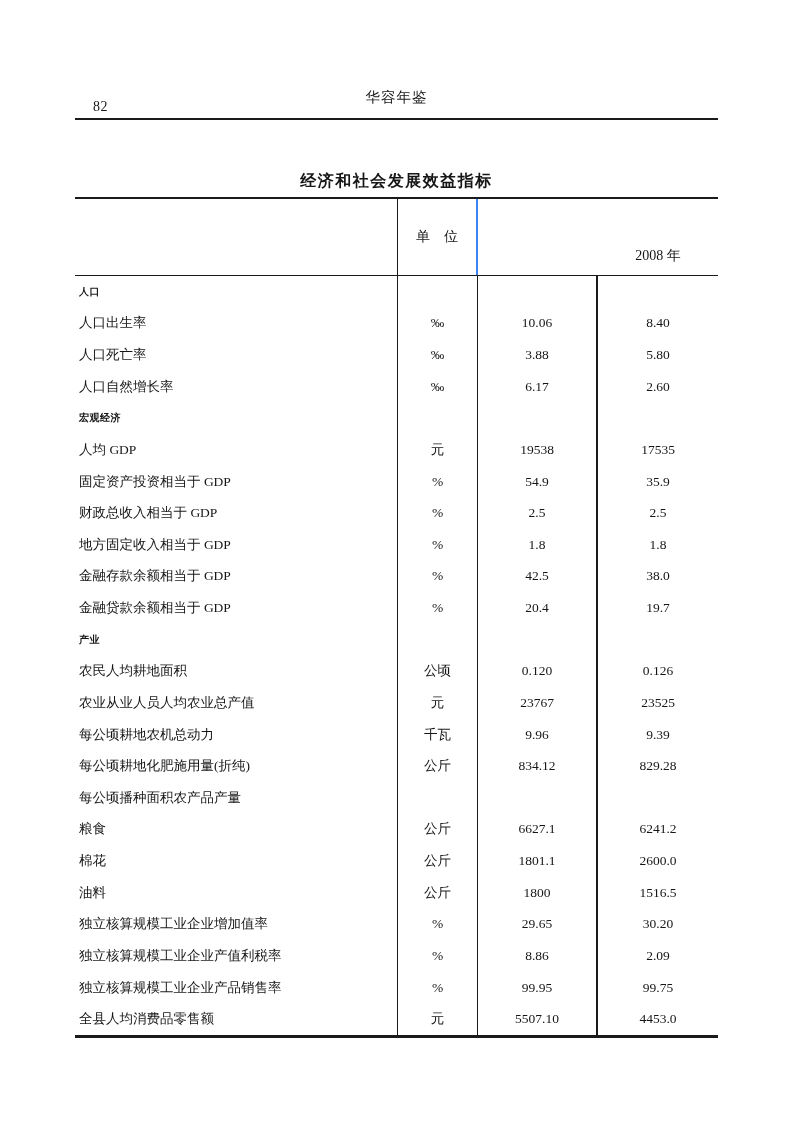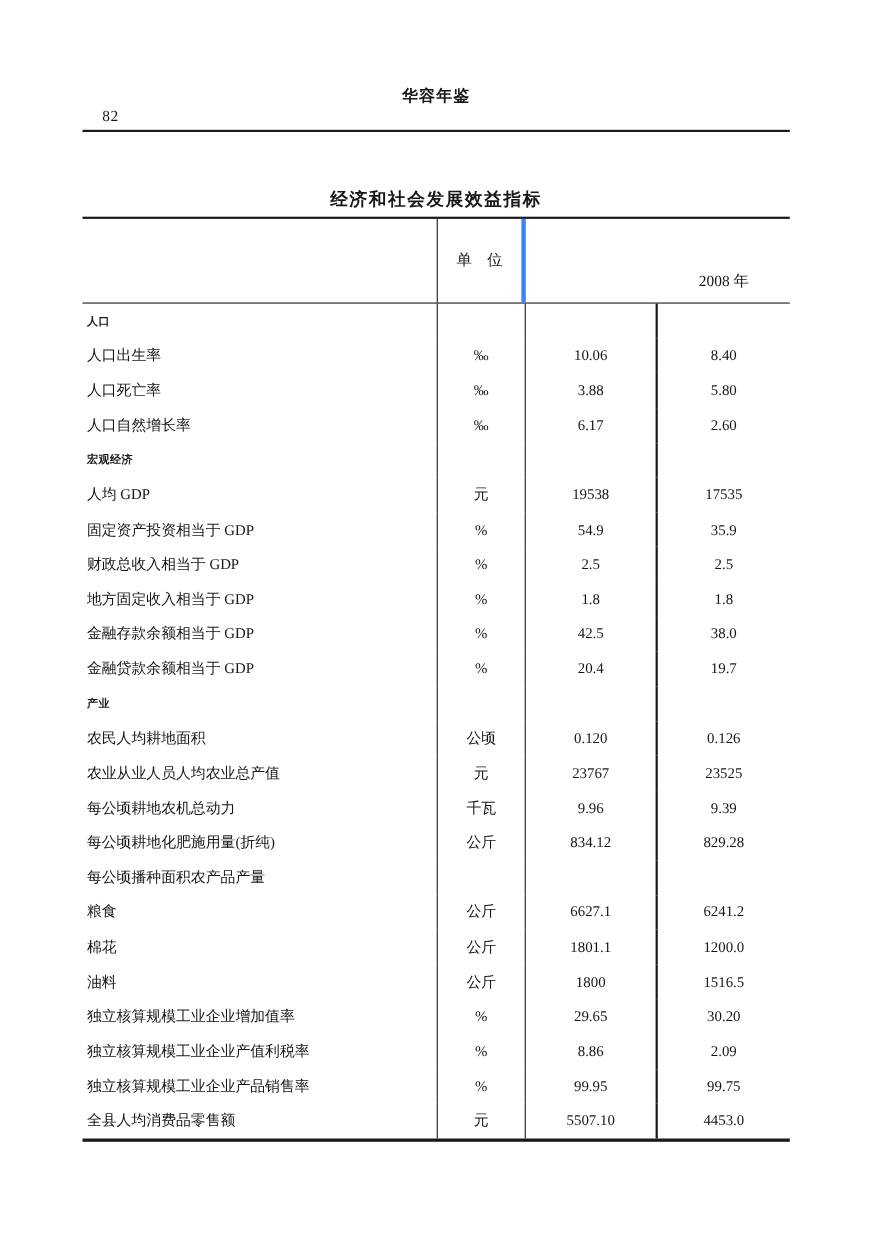--- a/index.html
+++ b/index.html
@@ -10,23 +10,23 @@
   }
   
   .page-header{
     position:absolute;left:75px;top:94px;width:643px;height:24px;
     border-bottom:2px solid #1a1a1a;
   }
   .page-num{
     position:absolute;left:18px;bottom:3px;font-size:14px;letter-spacing:.5px;text-align:right;
   }
   .book-title{
-    position:absolute;left:0;right:0;bottom:21px;text-align:center;
+    position:absolute;left:0;right:0;bottom:11px;text-align:center;
     font-family:"Liberation Sans","DejaVu Sans",sans-serif;
-    font-weight:700;font-size:14.5px;letter-spacing:1px;
+    font-weight:400;font-size:14.5px;letter-spacing:1px;
   }
   
   .doc-title{
     position:absolute;left:75px;top:151px;width:643px;text-align:center;
     font-family:"Liberation Sans","DejaVu Sans",sans-serif;
     font-weight:bold;font-size:16px;letter-spacing:1.5px;margin-top:20px;
   }
   
   .stat-table{
     position:absolute;left:75px;top:197px;width:643px;height:841px;
@@ -37,21 +37,21 @@
   .thead{
     height:77px;box-sizing:border-box;border-bottom:1px solid #1a1a1a;
     display:grid;
     grid-template-columns:322px 81px 120px 120px;
     grid-template-rows:37px 39px;
     font-size:14px;
   }
   .h-indicator{grid-column:1;grid-row:1/3;}
   .h-unit{
     grid-column:2;grid-row:1/3;
-    border-left:1px solid #1a1a1a;border-right:4px solid #3b82f6;
+    border-left:1px solid #1a1a1a;border-right:2px solid #3b82f6;
     display:flex;align-items:center;justify-content:center;box-sizing:border-box;
   }
   .h-value{
     grid-column:3/5;grid-row:1;
     border-bottom:1px solid #1a1a1a;box-sizing:border-box;
     display:flex;align-items:center;justify-content:center;letter-spacing:2px;
   }
   .h-2009{
     grid-column:3;grid-row:2;border-right:2px solid #1a1a1a;box-sizing:border-box;
     display:flex;align-items:center;justify-content:center;
@@ -111,20 +111,20 @@
       <div class="trow"><div class="c c-ind">地方固定收入相当于 GDP</div><div class="c c-unit">%</div><div class="c c-v09">1.8</div><div class="c c-v08">1.8</div></div>
       <div class="trow"><div class="c c-ind">金融存款余额相当于 GDP</div><div class="c c-unit">%</div><div class="c c-v09">42.5</div><div class="c c-v08">38.0</div></div>
       <div class="trow"><div class="c c-ind">金融贷款余额相当于 GDP</div><div class="c c-unit">%</div><div class="c c-v09">20.4</div><div class="c c-v08">19.7</div></div>
       <div class="trow section"><div class="c c-ind">产业</div><div class="c c-unit"></div><div class="c c-v09"></div><div class="c c-v08"></div></div>
       <div class="trow"><div class="c c-ind">农民人均耕地面积</div><div class="c c-unit">公顷</div><div class="c c-v09">0.120</div><div class="c c-v08">0.126</div></div>
       <div class="trow"><div class="c c-ind">农业从业人员人均农业总产值</div><div class="c c-unit">元</div><div class="c c-v09">23767</div><div class="c c-v08">23525</div></div>
       <div class="trow"><div class="c c-ind">每公顷耕地农机总动力</div><div class="c c-unit">千瓦</div><div class="c c-v09">9.96</div><div class="c c-v08">9.39</div></div>
       <div class="trow"><div class="c c-ind">每公顷耕地化肥施用量(折纯)</div><div class="c c-unit">公斤</div><div class="c c-v09">834.12</div><div class="c c-v08">829.28</div></div>
       <div class="trow"><div class="c c-ind">每公顷播种面积农产品产量</div><div class="c c-unit"></div><div class="c c-v09"></div><div class="c c-v08"></div></div>
       <div class="trow"><div class="c c-ind">粮食</div><div class="c c-unit">公斤</div><div class="c c-v09">6627.1</div><div class="c c-v08">6241.2</div></div>
-      <div class="trow"><div class="c c-ind">棉花</div><div class="c c-unit">公斤</div><div class="c c-v09">1801.1</div><div class="c c-v08">1200.0</div></div>
+      <div class="trow"><div class="c c-ind">棉花</div><div class="c c-unit">公斤</div><div class="c c-v09">1801.1</div><div class="c c-v08">2600.0</div></div>
       <div class="trow"><div class="c c-ind">油料</div><div class="c c-unit">公斤</div><div class="c c-v09">1800</div><div class="c c-v08">1516.5</div></div>
       <div class="trow"><div class="c c-ind">独立核算规模工业企业增加值率</div><div class="c c-unit">%</div><div class="c c-v09">29.65</div><div class="c c-v08">30.20</div></div>
       <div class="trow"><div class="c c-ind">独立核算规模工业企业产值利税率</div><div class="c c-unit">%</div><div class="c c-v09">8.86</div><div class="c c-v08">2.09</div></div>
       <div class="trow"><div class="c c-ind">独立核算规模工业企业产品销售率</div><div class="c c-unit">%</div><div class="c c-v09">99.95</div><div class="c c-v08">99.75</div></div>
       <div class="trow"><div class="c c-ind">全县人均消费品零售额</div><div class="c c-unit">元</div><div class="c c-v09">5507.10</div><div class="c c-v08">4453.0</div></div>
     </div>
 </div>
 
 </body></html>

